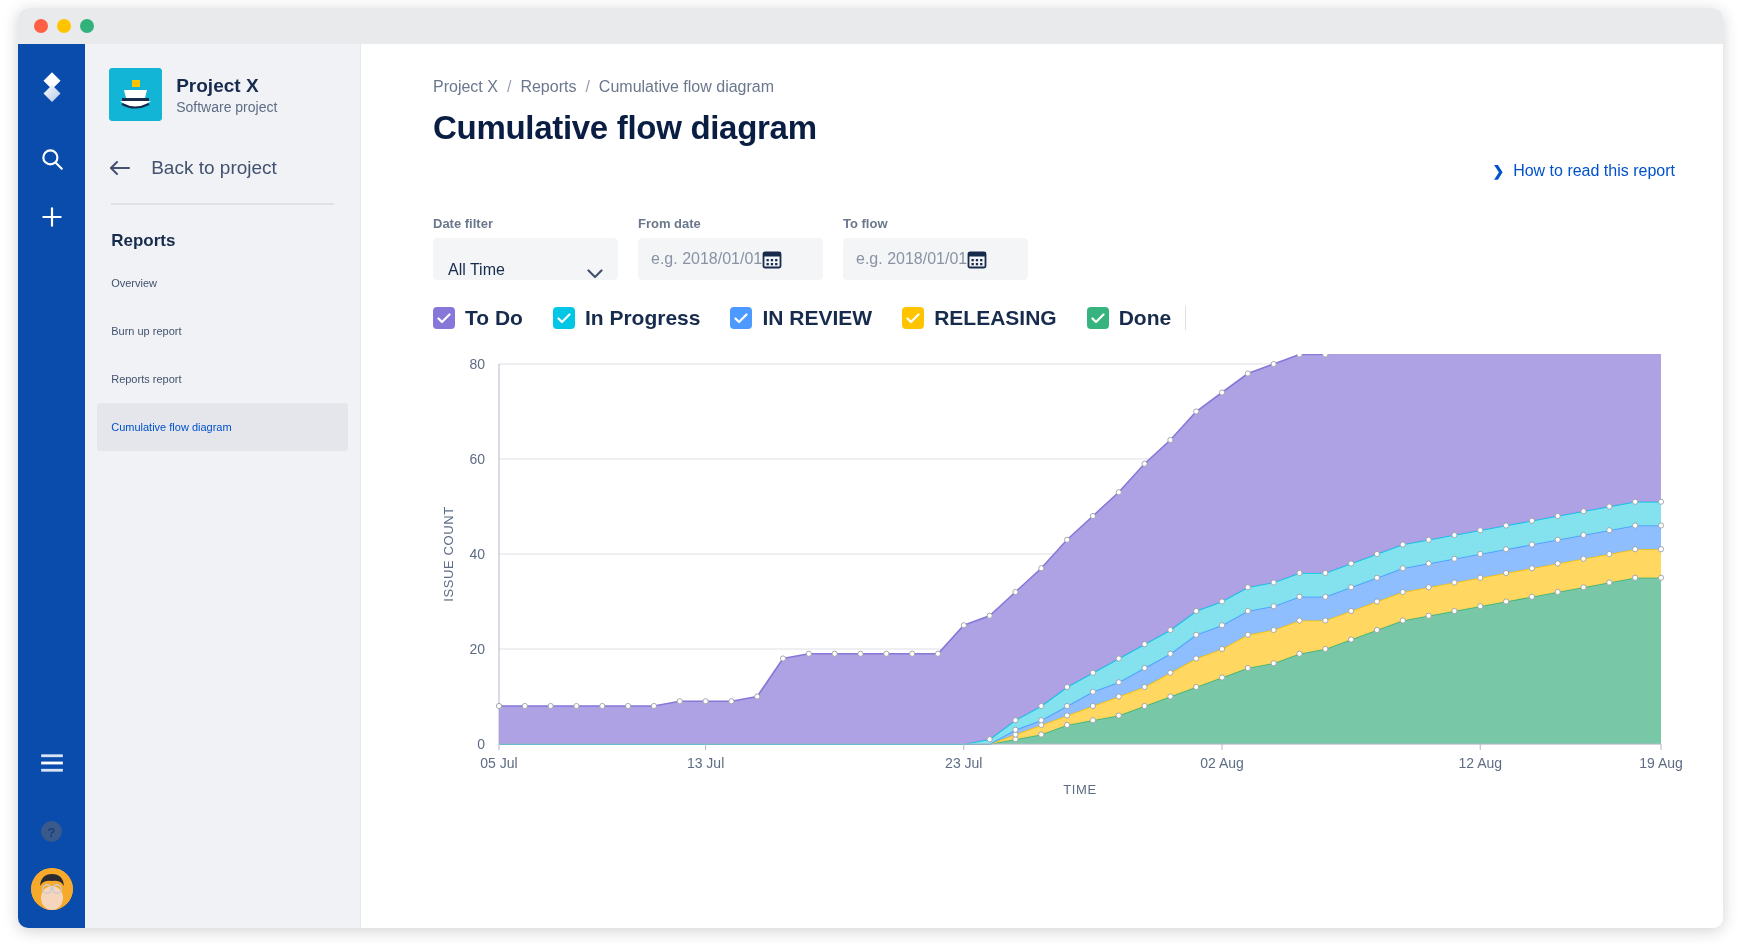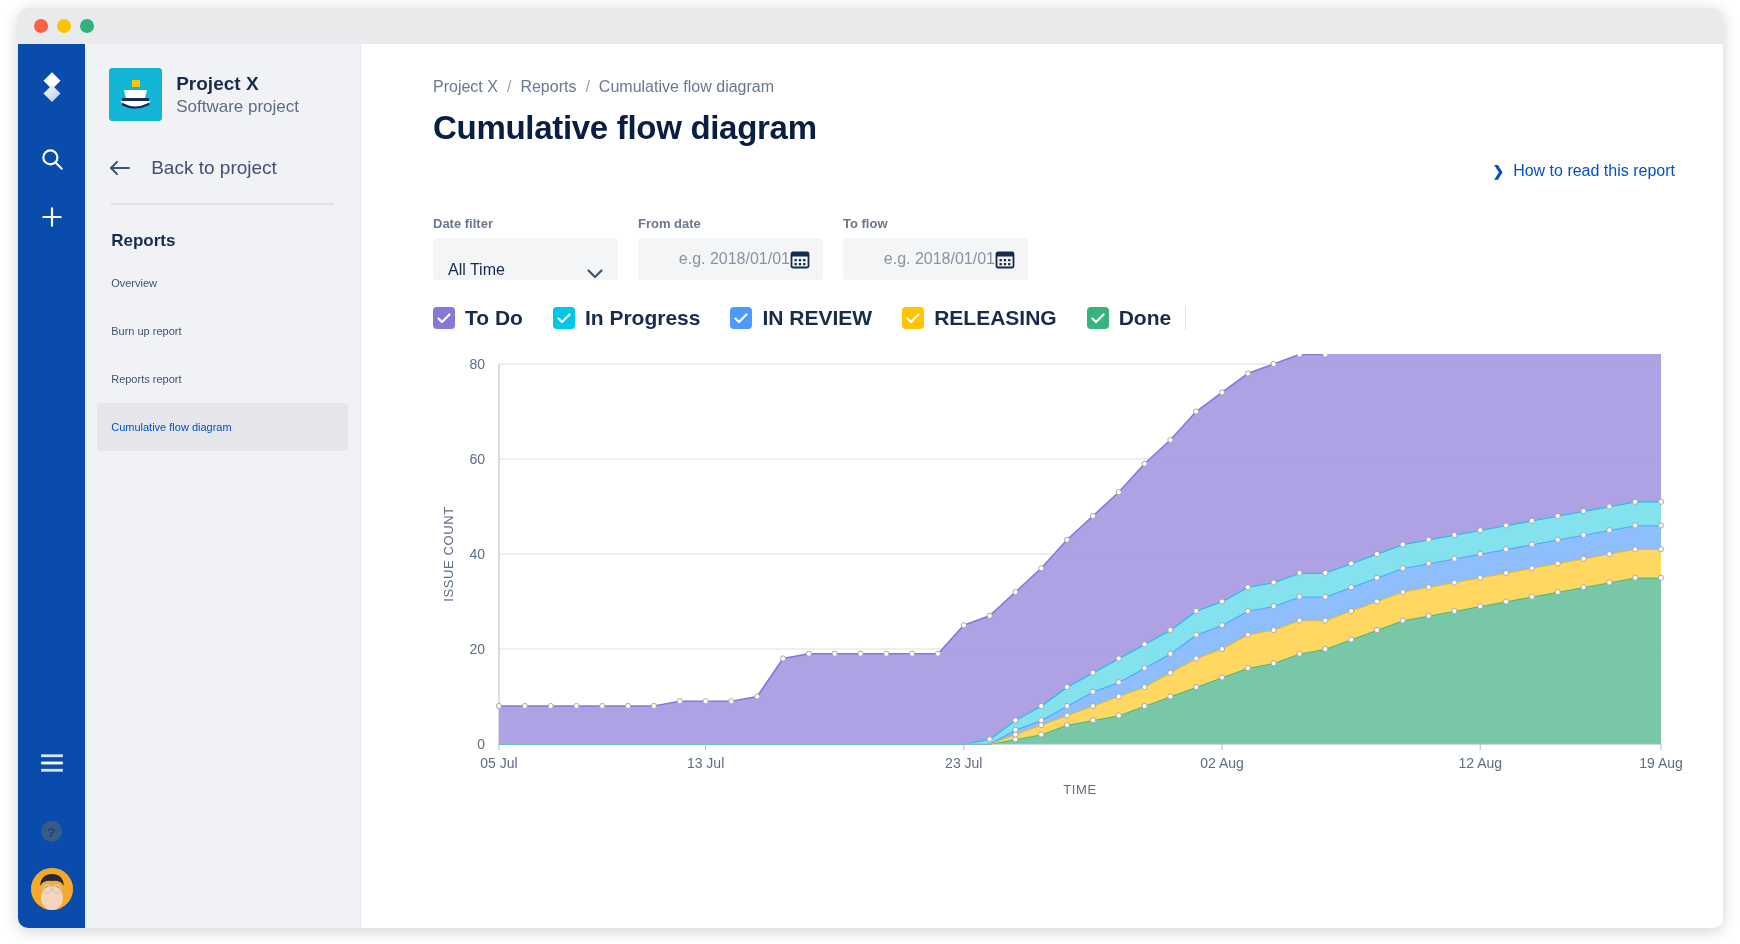--- a/index.html
+++ b/index.html
@@ -76,21 +76,21 @@
     margin-bottom: 26px;
   }
   .proj-avatar {
     width: 53px; height: 53px; border-radius: 4px;
     background: #12b5d6;
     display: flex; align-items: center; justify-content: center;
     flex: none;
     overflow: hidden;
   }
   .proj-name { font-size: 19px; font-weight: 700; color: #172b4d; line-height: 1.25; }
-  .proj-type { font-size: 17px; color: #5e6c84; margin-top: 2px; }
+  .proj-type { font-size: 14px; color: #5e6c84; margin-top: 2px; }
 
   .back-row {
     display: flex; align-items: center; gap: 20px;
     padding: 0 24px;
     height: 42px;
     cursor: pointer;
     color: #42526e;
   }
   .back-label { font-size: 19px; color: #42526e; }
   .divider { height: 2px; background: #dfe1e6; margin: 14px 26px 0 26px; }
@@ -147,21 +147,21 @@
     display: flex; align-items: flex-end; justify-content: space-between;
     padding: 0 14px;
     font-size: 16px; color: #172b4d;
     cursor: pointer;
   }
   .date-box {
     width: 185px; height: 42px;
     background: #f4f5f7;
     border: 1px solid #f4f5f7;
     border-radius: 4px;
-    display: flex; align-items: center; justify-content: flex-end;
+    display: flex; align-items: center; justify-content: flex-start;
     padding: 0 12px;
     font-size: 16px; color: #8993a4;
     cursor: text;
   }
 
   .legend { display: flex; align-items: center; gap: 0; margin-top: 26px; }
   .legend-item {
     display: flex; align-items: center; gap: 10px;
     margin-right: 30px;
     cursor: pointer;

